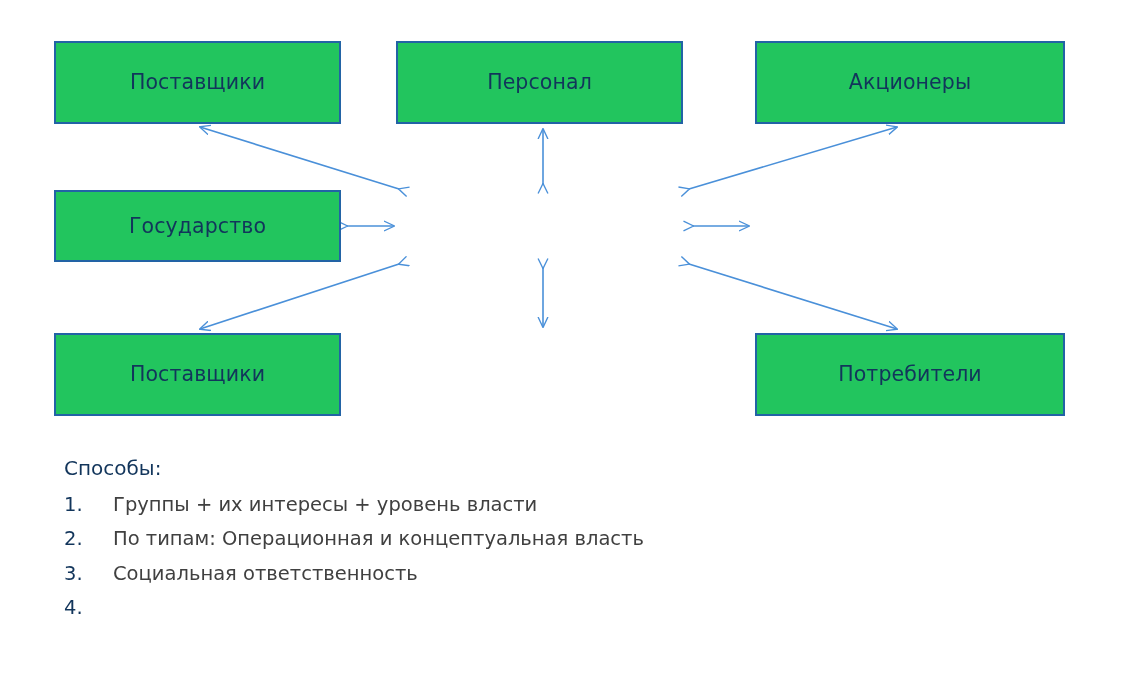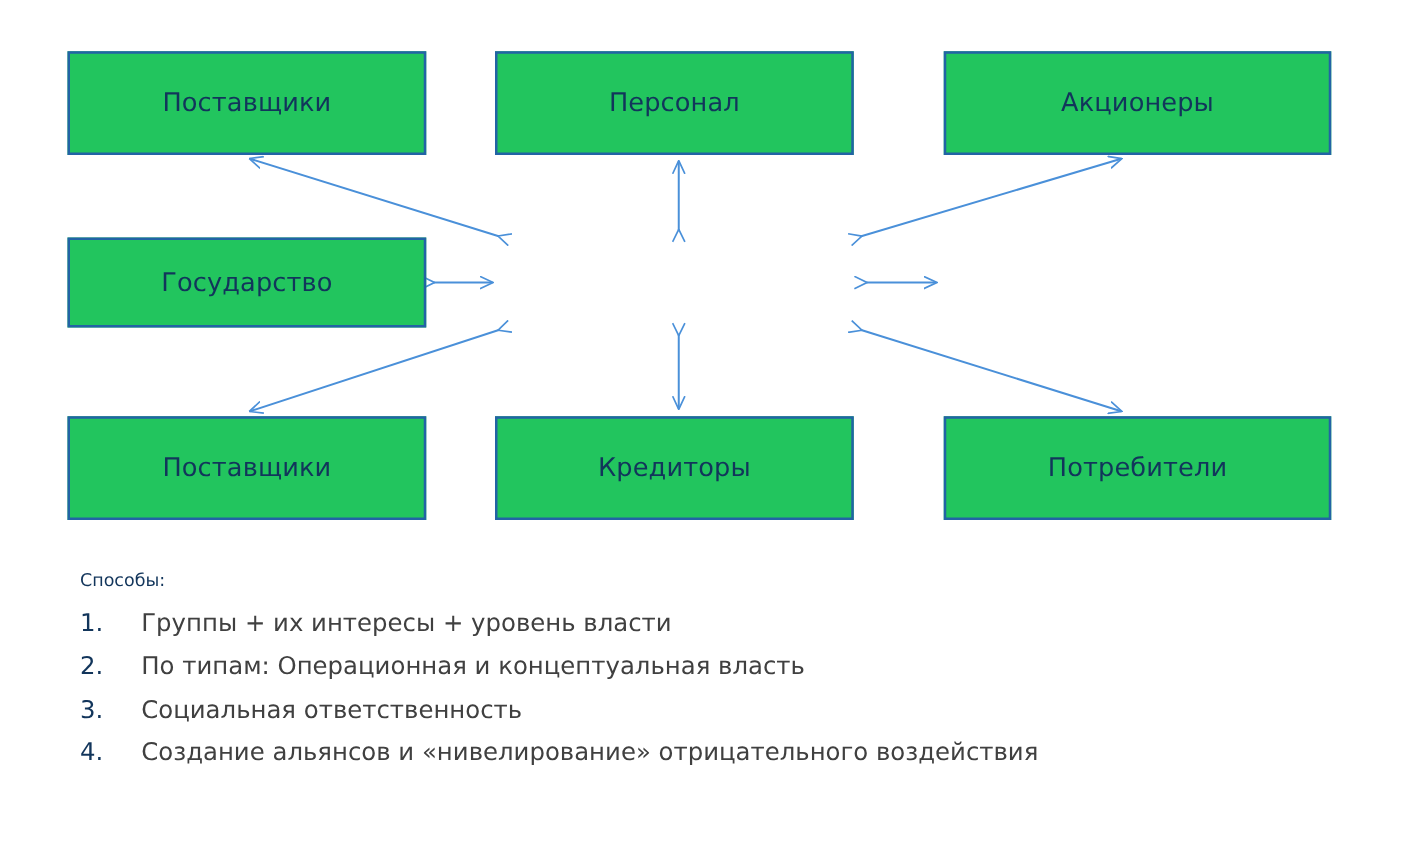--- a/index.html
+++ b/index.html
@@ -63,21 +63,21 @@
 
   
   .notes {
     position: absolute;
     left: 64px;
     top: 458px;
     width: 1000px;
     color: #12355B;
   }
   .notes-title {
-    font-size: 14px;
+    font-size: 20px;
     line-height: 1.0;
     margin-bottom: 17px;
     color: #12355B;
   }
   .note-row {
     display: flex;
     align-items: baseline;
     margin-bottom: 14px;
     font-size: 19.5px;
     line-height: 1.05;
@@ -140,23 +140,20 @@
       <span class="node-label">Акционеры</span>
     </div>
 
     <div class="node r2 c1">
       <span class="node-label">Государство</span>
     </div>
 
     <div class="node r3 c1">
       <span class="node-label">Поставщики</span>
     </div>
-    <div class="node r3 c2">
-      <span class="node-label">Кредиторы</span>
-    </div>
     <div class="node r3 c3">
       <span class="node-label">Потребители</span>
     </div>
 
   </div>
 
   <div class="notes">
     <div class="notes-title">Способы:</div>
 
     <div class="note-row">
@@ -166,17 +163,16 @@
     <div class="note-row">
       <span class="note-num">2.</span>
       <span class="note-text">По типам: Операционная и концептуальная власть</span>
     </div>
     <div class="note-row">
       <span class="note-num">3.</span>
       <span class="note-text">Социальная ответственность</span>
     </div>
     <div class="note-row">
       <span class="note-num">4.</span>
-      <span class="note-text">Создание альянсов и «нивелирование» отрицательного воздействия</span>
     </div>
   </div>
 
 </div>
 
 </body></html>

